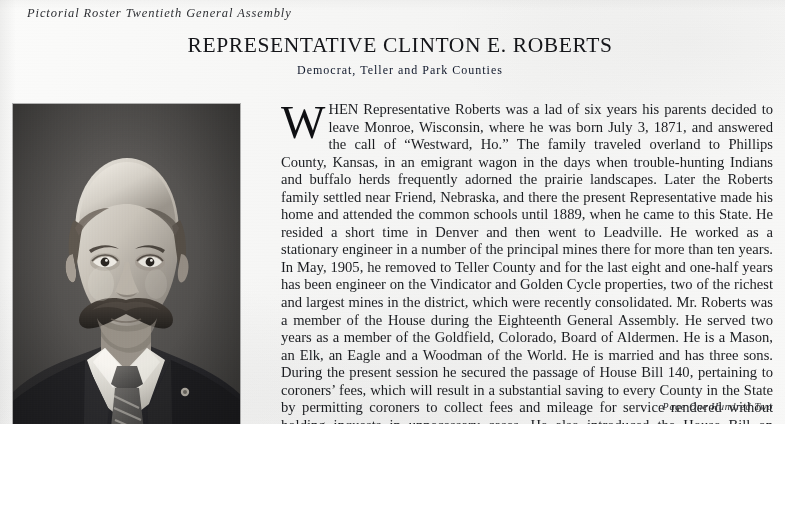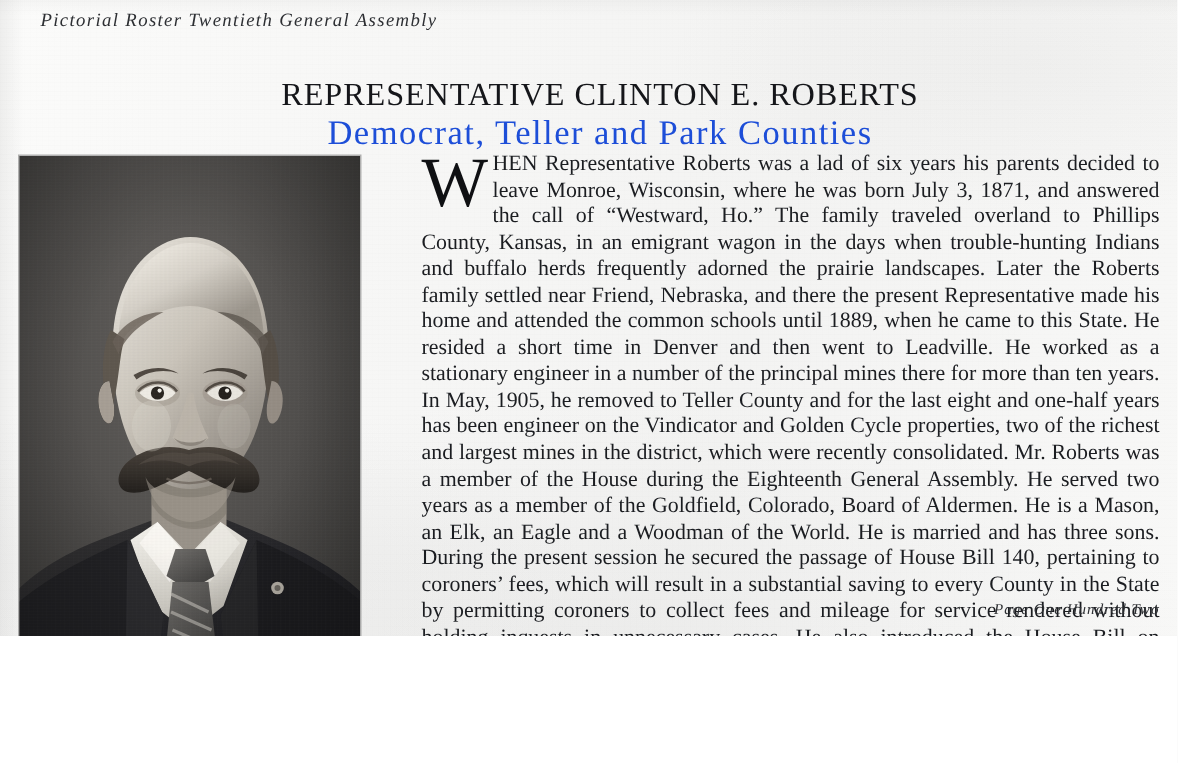--- a/index.html
+++ b/index.html
@@ -56,38 +56,38 @@
     font-size: 12.5px;
     letter-spacing: 0.9px;
     color: #2d2f33;
     white-space: nowrap;
   }
 
   
   #title-block {
     position: absolute;
     left: 150px;
-    top: 51px;
+    top: 33px;
     width: 500px;
     text-align: center;
   }
   #headline {
     font-size: 21.5px;
     line-height: 25px;
     letter-spacing: 0.6px;
     font-weight: normal;
     color: #15161a;
     white-space: nowrap;
   }
   #subhead {
     margin-top: 2px;
-    font-size: 23px;
+    font-size: 12px;
     line-height: 21px;
     letter-spacing: 1.0px;
-    color: #1d4ed8;
+    color: #0f172a;
     white-space: nowrap;
   }
 
   
   #portrait-frame {
     position: absolute;
     left: 13px;
     top: 104px;
     width: 227px;
     height: 374px;

